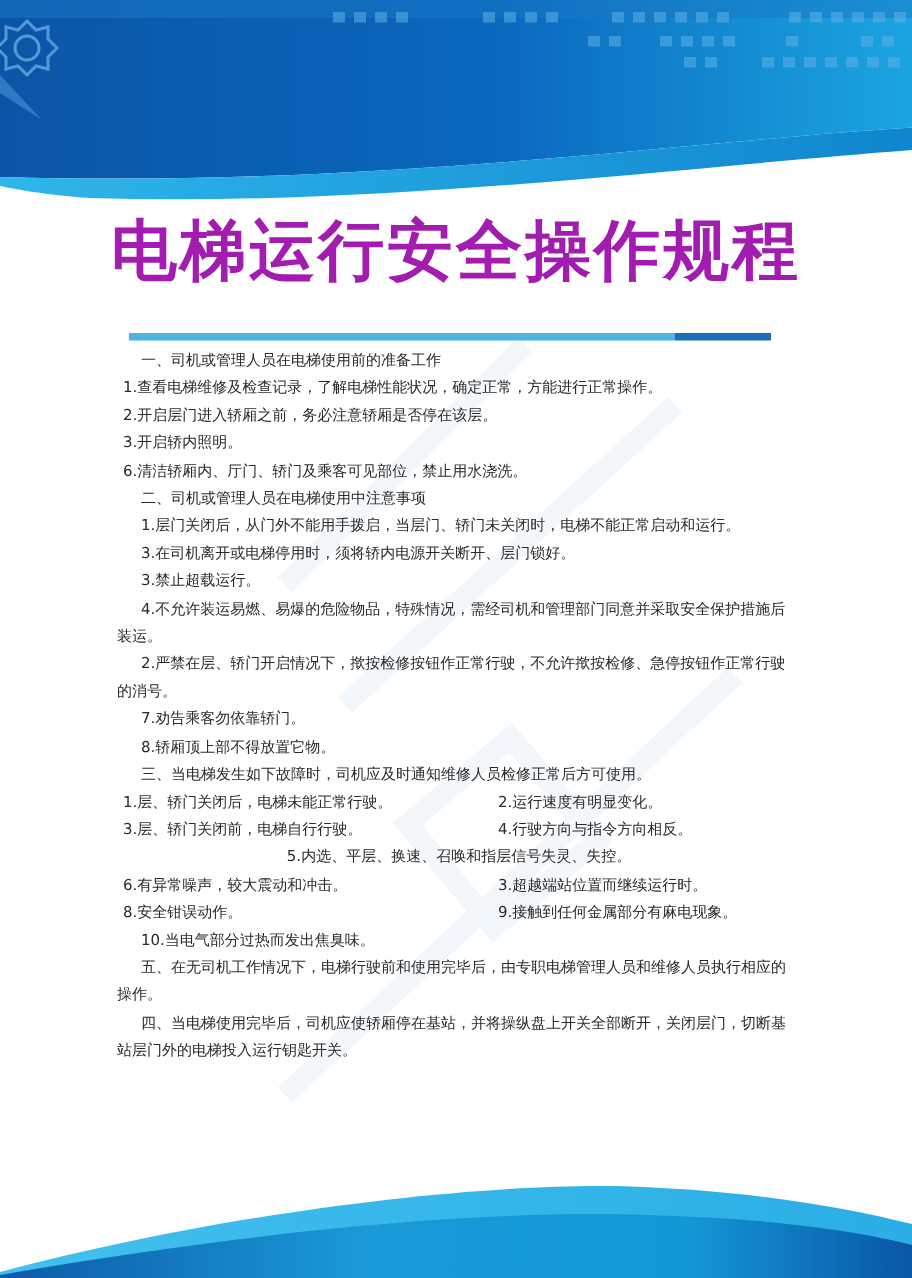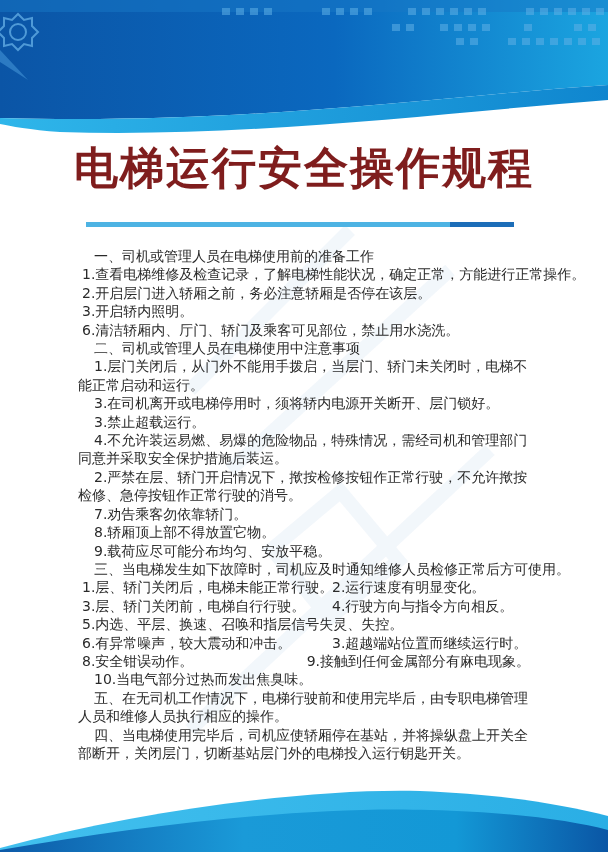--- a/index.html
+++ b/index.html
@@ -12,38 +12,38 @@
   }
   .header svg { position: absolute; left: 0; top: 0; }
 
   .title-wrap { position: absolute; left: 0; top: 138px; width: 608px; text-align: center; }
   .title {
     display: inline-block;
     font-family: "DejaVu Sans", sans-serif;
     font-weight: bold;
     font-size: 44px;
     letter-spacing: 2px;
-    color: #7f1d1d;
+    color: #a21caf;
     line-height: 60px;
     text-align: center;
   }
   .title-underline {
     position: absolute; left: 86px; top: 222px; width: 428px; height: 5px;
     background: linear-gradient(to right, #4db3e3 0%, #4db3e3 85%, #1c6db8 85%, #1c6db8 100%);
   }
 
   .body-text {
-    position: absolute; left: 82px; top: 247px; width: 448px;
-    font-size: 14px; line-height: 18.4px; color: #2a2a2a;
+    position: absolute; left: 82px; top: 232px; width: 448px;
+    font-size: 10px; line-height: 18.4px; color: #2a2a2a;
   }
   .line { white-space: nowrap; }
   .para { text-indent: 12px; }
   .wrap { white-space: normal; margin-left: -4px; text-indent: 16px; }
   .line.head { padding-left: 12px; }
-  .two-col { display: flex; white-space: nowrap; }
+  .two-col { display: flex; white-space: nowrap; justify-content: center; }
   .two-col .c1 { width: 250px; }
   .two-col .c2 { flex: 1; }
 
   .footer { position: absolute; left: 0; top: 786px; width: 608px; height: 66px; }
   .footer svg { position: absolute; left: 0; top: 0; }
 
   .watermark {
     position: absolute; left: 150px; top: 210px; width: 380px; height: 560px;
     pointer-events: none; opacity: 0.05;
   }
@@ -138,21 +138,20 @@
   <div class="line">6.清洁轿厢内、厅门、轿门及乘客可见部位，禁止用水浇洗。</div>
 
   <div class="line head">二、司机或管理人员在电梯使用中注意事项</div>
   <div class="wrap">1.层门关闭后，从门外不能用手拨启，当层门、轿门未关闭时，电梯不能正常启动和运行。</div>
   <div class="line para">3.在司机离开或电梯停用时，须将轿内电源开关断开、层门锁好。</div>
   <div class="line para">3.禁止超载运行。</div>
   <div class="wrap">4.不允许装运易燃、易爆的危险物品，特殊情况，需经司机和管理部门同意并采取安全保护措施后装运。</div>
   <div class="wrap">2.严禁在层、轿门开启情况下，揿按检修按钮作正常行驶，不允许揿按检修、急停按钮作正常行驶的消号。</div>
   <div class="line para">7.劝告乘客勿依靠轿门。</div>
   <div class="line para">8.轿厢顶上部不得放置它物。</div>
-  <div class="line para">9.载荷应尽可能分布均匀、安放平稳。</div>
 
   <div class="line head">三、当电梯发生如下故障时，司机应及时通知维修人员检修正常后方可使用。</div>
   <div class="two-col">
     <span class="c1">1.层、轿门关闭后，电梯未能正常行驶。</span>
     <span class="c2">2.运行速度有明显变化。</span>
   </div>
   <div class="two-col">
     <span class="c1">3.层、轿门关闭前，电梯自行行驶。</span>
     <span class="c2">4.行驶方向与指令方向相反。</span>
   </div>

